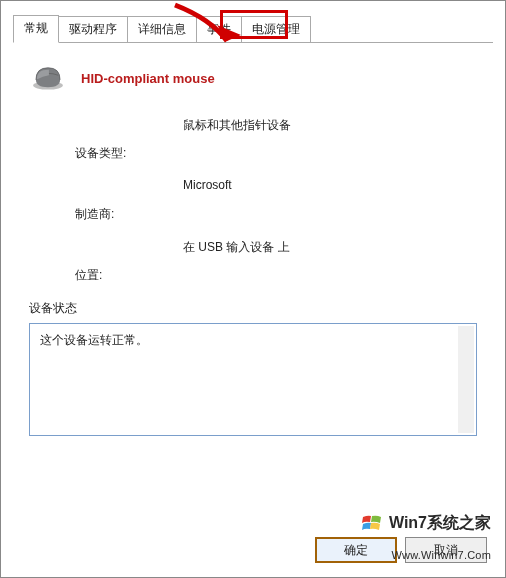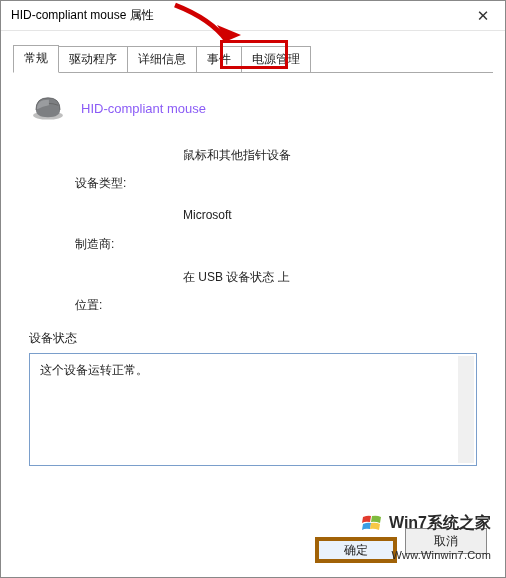--- a/index.html
+++ b/index.html
@@ -69,21 +69,21 @@
     padding: 16px 22px 10px 22px;
   }
 
   .device-header {
     display:flex;
     align-items:center;
     gap:14px;
     margin: 6px 0 26px 6px;
   }
   .mouse-icon { width:38px; height:26px; }
-  .device-name { font-size:13px; color:#8b5cf6; }
+  .device-name { font-size:13px; color:#b91c1c;font-weight:bold; }
 
   .props { margin-left: 52px; }
   .prop-row { display:flex; margin-bottom: 16px; }
   .prop-label { width: 108px; color:#222;margin-top:28px; }
   .prop-value { color:#222; }
 
   .status-label { margin: 10px 0 6px 6px; color:#222; }
   .status-box {
     margin: 0 6px;
     border:1px solid #7a9ecb;
@@ -109,21 +109,21 @@
   .btn {
     min-width: 82px;
     height:26px;
     border:1px solid #888;
     background:#efefef;
     font-size:12px;
     color:#222;
     display:flex; align-items:center; justify-content:center;
     padding:0 12px;
   }
-  .btn.primary { border:4px solid #a16207; background:#eaf2fb;margin-top:9px; }
+  .btn.primary { border:2px solid #a16207; background:#eaf2fb; }
 
   .red-arrow {
     position:absolute;
     z-index:20;
     pointer-events:none;
   }
 
   .watermark {
     position:absolute;
     right:14px; bottom:14px;
@@ -137,24 +137,20 @@
   .wm-logo {
     display:inline-block; vertical-align:-4px; margin-right:4px;
     width:20px; height:18px;
   }
 </style>
 </head>
 <body>
 
 <div class="window">
 
-  <div class="titlebar">
-    <span class="title">HID-compliant mouse 属性</span>
-    <div class="close">✕</div>
-  </div>
 
   <svg class="red-arrow" style="left:168px; top:0px;" width="80" height="52" viewBox="0 0 80 52">
     <defs></defs>
     <path d="M6 4 Q42 18 58 40" stroke="#d00000" stroke-width="5" fill="none"></path>
     <polygon points="58,40 48,24 72,34" fill="#d00000"></polygon>
   </svg>
 
   <div class="tabstrip">
     <div class="tabline"></div>
     <div class="tab active">常规</div>
@@ -182,21 +178,21 @@
       <div class="prop-row">
         <div class="prop-label">设备类型:</div>
         <div class="prop-value">鼠标和其他指针设备</div>
       </div>
       <div class="prop-row">
         <div class="prop-label">制造商:</div>
         <div class="prop-value">Microsoft</div>
       </div>
       <div class="prop-row">
         <div class="prop-label">位置:</div>
-        <div class="prop-value">在 USB 设备状态 上</div>
+        <div class="prop-value">在 USB 输入设备 上</div>
       </div>
     </div>
 
     <div class="status-label">设备状态</div>
     <div class="status-box">
       <span>这个设备运转正常。</span>
       <div class="status-sb"></div>
     </div>
 
   </div>

